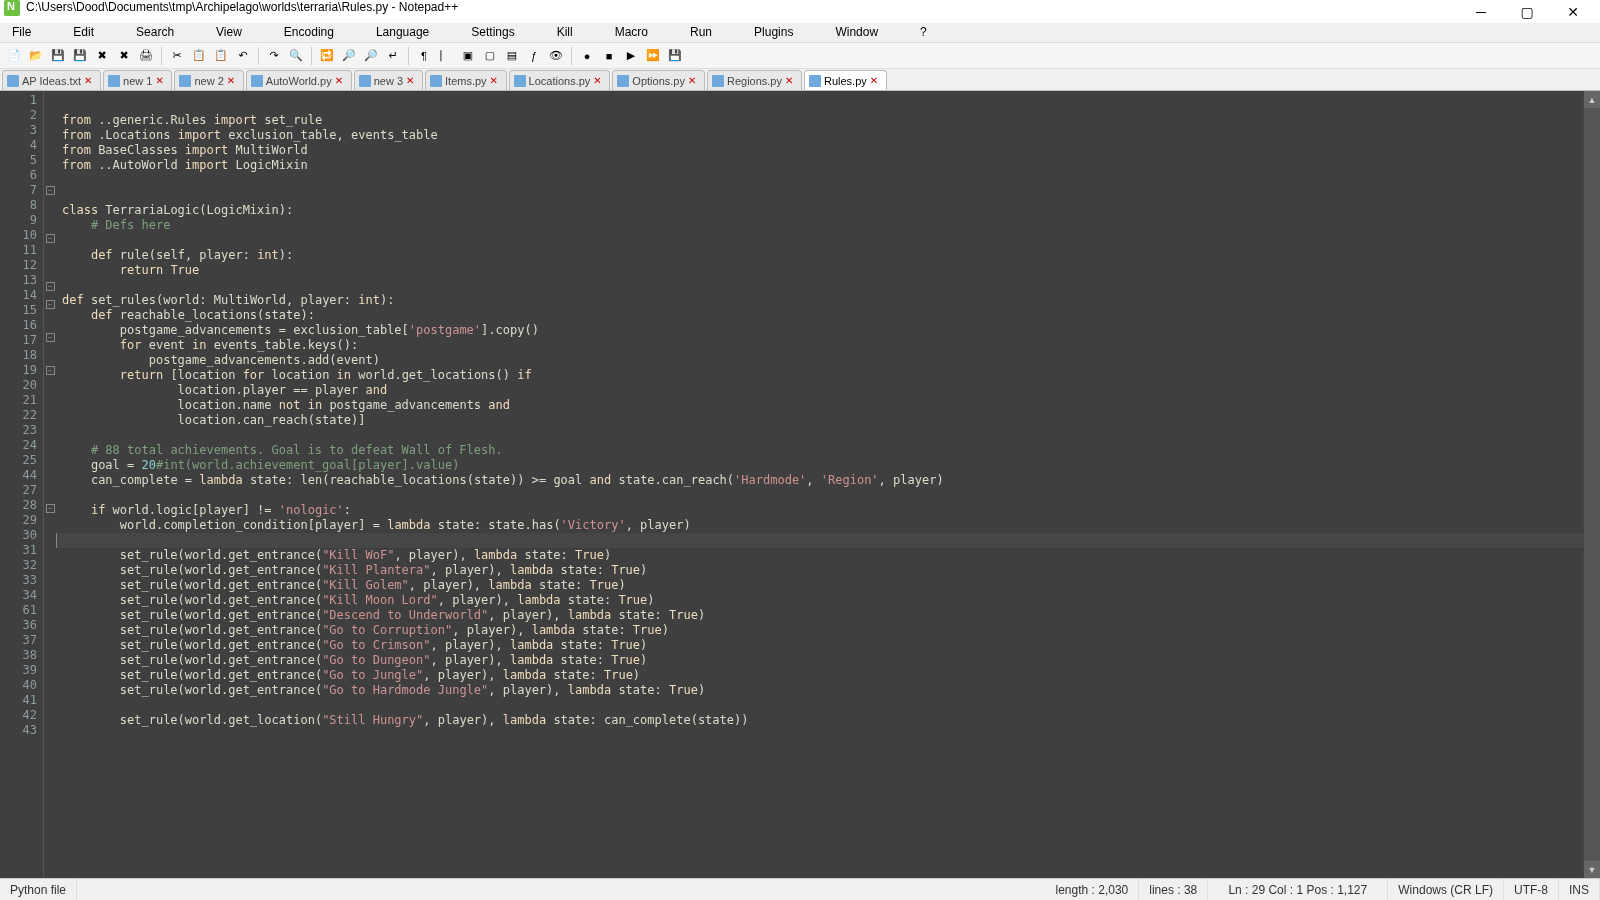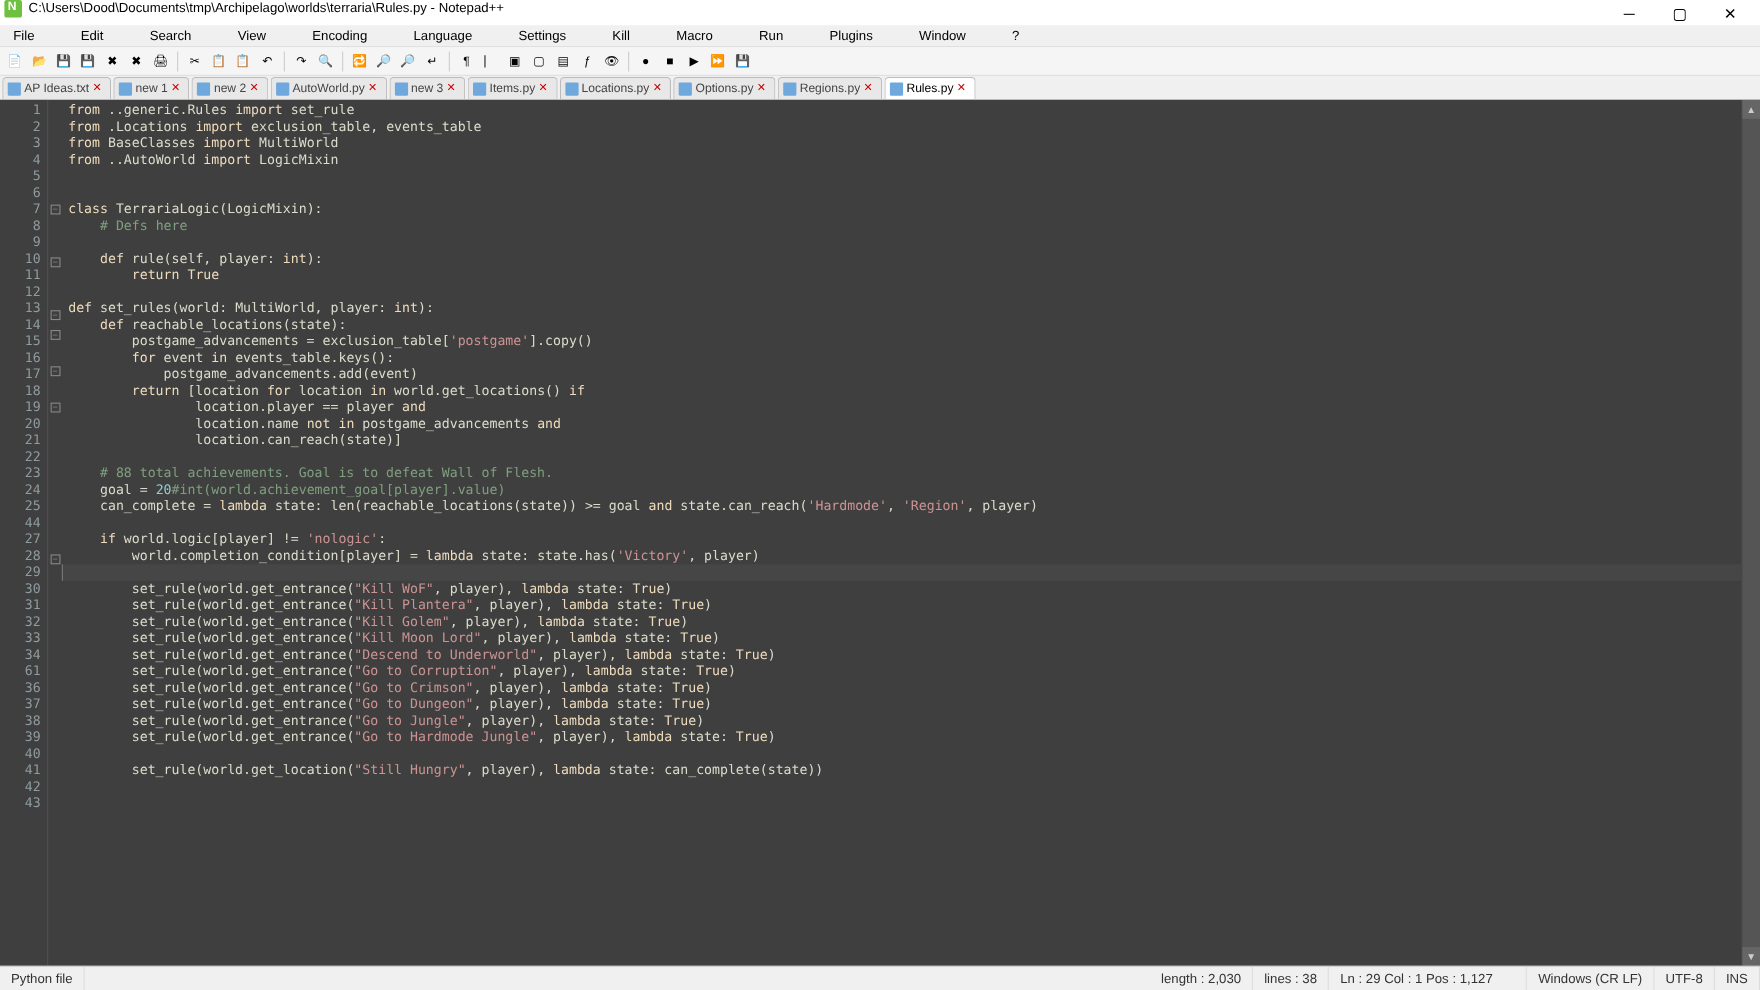--- a/index.html
+++ b/index.html
@@ -27,35 +27,35 @@
 .tab { height:20px; padding:0 6px 0 4px; display:flex; align-items:center; gap:3px; font-size:11px; background:#e8e8e8; border:1px solid #bbb; border-bottom:none; margin-right:2px; border-radius:4px 4px 0 0; cursor:pointer; color:#444;}
 .tab.active { background:#fff; color:#000;}
 .tab .tabicon { width:12px; height:12px; background:#6fa8dc; border-radius:1px; }
 .tab .close { width:10px; height:10px; font-size:10px; line-height:10px; color:#c00; cursor:pointer; }
 
 
 .editor-wrap { position:absolute; top:91px; left:0; right:0; bottom:22px; display:flex; background:#3f3f3f; }
 .gutter { width:44px; background:#3f3f3f; color:#8e9b9f; font-family:Consolas,monospace; font-size:12px; text-align:right; padding:2px 6px 0 0; line-height:15px; user-select:none; border-right:1px solid #555;}
 .fold { width:12px; background:#3f3f3f; padding-top:2px; }
 .fold .fbox { width:9px; height:9px; border:1px solid #888; margin:3px auto; font-size:8px; line-height:7px; text-align:center; color:#888; background:#3f3f3f;}
-.code { flex:1; background:#3f3f3f; color:#dcdccc; font-family:Consolas,monospace; font-size:12px; line-height:15px; padding:2px 0 0 6px; white-space:pre; overflow:hidden; position:relative;}
+.code { flex:1; background:#3f3f3f; color:#dcdccc; font-family:Consolas,monospace; font-size:12px; line-height:15px; padding:2px 0 0 6px; white-space:pre; overflow:hidden; position:relative;margin-top:20px;}
 .scrollbar-v { width:17px; background:#555; border-left:1px solid #444; position:relative;}
 .scrollbar-v .up, .scrollbar-v .down { height:17px; background:#666; display:flex; align-items:center; justify-content:center; color:#ccc; font-size:9px;}
 .scrollbar-v .down { position:absolute; bottom:0; left:0; right:0;}
 
 
 .kw { color:#efdcbc; }
 .num { color:#8cd0d3; }
 .str { color:#cc9393; }
 .com { color:#7f9f7f; }
 .const { color:#efdcbc; }
 .name { color:#dcdccc; }
 
 
-.statusbar { position:absolute; bottom:0; left:0; right:0; height:22px; background:#f0f0f0; border-top:1px solid #ccc; display:flex; align-items:center; font-size:12px; color:#333;}
+.statusbar { position:absolute; bottom:0; left:0; right:0; height:22px; background:#f0f0f0; border-top:1px solid #ccc; display:flex; align-items:center; font-size:12px; color:#333;text-align:center;}
 .statusbar .seg { padding:0 10px; border-right:1px solid #ddd; height:22px; line-height:22px; }
 .statusbar .spacer { flex:1; }
 </style>
 </head>
 <body>
 
 <div class="titlebar">
   <div class="icon"></div>
   <div class="title">C:\Users\Dood\Documents\tmp\Archipelago\worlds\terraria\Rules.py - Notepad++</div>
   <div class="winbtns">

